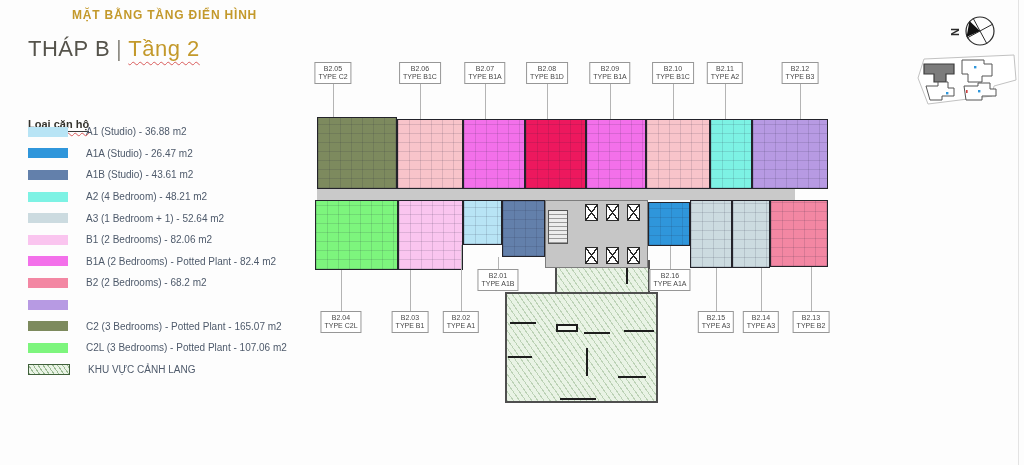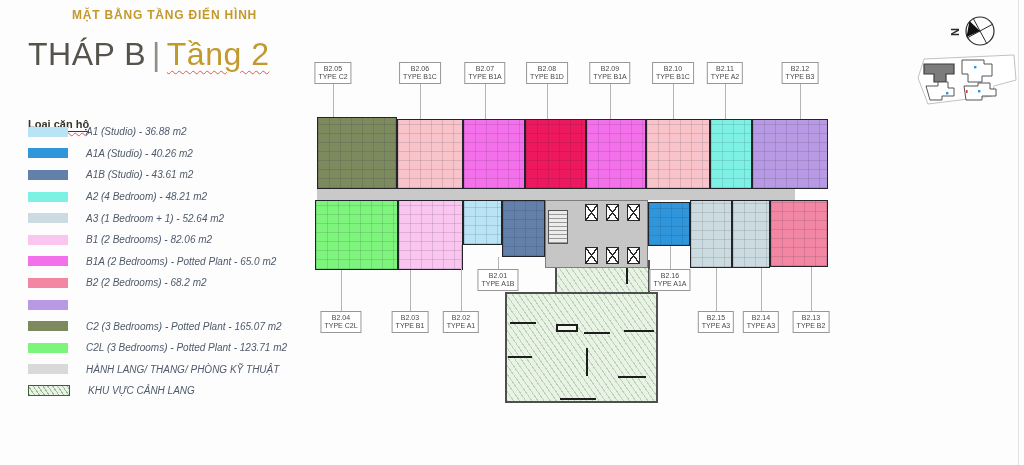--- a/index.html
+++ b/index.html
@@ -1,35 +1,35 @@
 <!DOCTYPE html>
 <html><head>
 <meta charset="utf-8">
 <style>
   html,body{margin:0;padding:0;background:#ffffff;}
   .stage{position:relative;width:1024px;height:465px;background:#fdfdfd;overflow:hidden;
          font-family:"Liberation Sans", sans-serif;}
   
   .eyebrow{position:absolute;left:28px;top:8px;font-size:12px;font-weight:bold;
            letter-spacing:.8px;color:#c3992b;padding-left:44px;}
-  .main-title{position:absolute;left:28px;top:36px;font-size:32px;font-weight:500;color:#55534b;
+  .main-title{position:absolute;left:28px;top:36px;font-size:22px;font-weight:500;color:#55534b;
               letter-spacing:.5px;}
   .main-title .divider{color:#8f8d85;font-weight:300;padding:0 6px;}
   .main-title .floor{color:#c3992b;text-decoration:underline wavy #d95b5b 1px;
                      text-underline-offset:5px;cursor:pointer;}
   
   .legend-heading{position:absolute;left:28px;top:92px;font-size:11px;font-weight:bold;color:#35342e;
                   border-bottom:1.5px solid #3a3a3a;padding-bottom:1px;
                   text-decoration:underline wavy #d95b5b 1px;text-underline-offset:4px;margin-top:26px;}
   .legend-list{position:absolute;left:28px;top:121px;}
   .legend-row{display:flex;align-items:center;height:21.6px;}
   .swatch{width:40px;height:10px;flex:0 0 40px;}
   .swatch.hatch{background-image:repeating-linear-gradient(55deg, rgba(90,140,80,.55) 0 1px, transparent 1px 4px);
                 border:1px solid #3f5f3a;height:9px;}
-  .legend-label{margin-left:18px;font-size:10px;color:#4e5a6b;white-space:nowrap;font-style:italic;}
+  .legend-label{margin-left:18px;font-size:10px;color:#4e5a6b;white-space:nowrap;}
   
   .plan{position:absolute;left:0;top:0;width:1024px;height:465px;}
   .unit{position:absolute;box-sizing:border-box;border:1.6px solid #23232a;
         background-image:
           repeating-linear-gradient(90deg, rgba(30,30,55,.13) 0 1px, transparent 1px 11px),
           repeating-linear-gradient(0deg, rgba(30,30,55,.13) 0 1px, transparent 1px 9px);}
   .corridor{position:absolute;background:#c9c9c9;}
   .core{position:absolute;background:#c6c6c6;border:1px solid #7d7d7d;box-sizing:border-box;}
   .lift{position:absolute;width:13px;height:17px;background:#fff;border:1.5px solid #2a2a2a;box-sizing:border-box;
         background-image:
@@ -60,60 +60,56 @@
   </div>
 
   <div class="legend-heading">Loại căn hộ</div>
   <div class="legend-list">
       <div class="legend-row">
         <div class="swatch" style="background: rgb(184, 228, 245);"></div>
         <div class="legend-label">A1 (Studio) - 36.88 m2</div>
       </div>
       <div class="legend-row">
         <div class="swatch" style="background: rgb(47, 150, 219);"></div>
-        <div class="legend-label">A1A (Studio) - 40.26 m2</div>
+        <div class="legend-label">A1A (Studio) - 26.47 m2</div>
       </div>
       <div class="legend-row">
         <div class="swatch" style="background: rgb(99, 128, 171);"></div>
         <div class="legend-label">A1B (Studio) - 43.61 m2</div>
       </div>
       <div class="legend-row">
         <div class="swatch" style="background: rgb(125, 242, 228);"></div>
         <div class="legend-label">A2 (4 Bedroom) - 48.21 m2</div>
       </div>
       <div class="legend-row">
         <div class="swatch" style="background: rgb(204, 219, 224);"></div>
         <div class="legend-label">A3 (1 Bedroom + 1) - 52.64 m2</div>
       </div>
       <div class="legend-row">
         <div class="swatch" style="background: rgb(250, 197, 239);"></div>
         <div class="legend-label">B1 (2 Bedrooms) - 82.06 m2</div>
       </div>
       <div class="legend-row">
         <div class="swatch" style="background: rgb(243, 112, 234);"></div>
-        <div class="legend-label">B1A (2 Bedrooms) - Potted Plant - 65.0 m2</div>
+        <div class="legend-label">B1A (2 Bedrooms) - Potted Plant - 82.4 m2</div>
       </div>
       <div class="legend-row">
         <div class="swatch" style="background: rgb(243, 135, 163);"></div>
         <div class="legend-label">B2 (2 Bedrooms) - 68.2 m2</div>
       </div>
       <div class="legend-row">
         <div class="swatch" style="background: rgb(183, 154, 227);"></div>
       </div>
       <div class="legend-row">
         <div class="swatch" style="background: rgb(125, 138, 94);"></div>
         <div class="legend-label">C2 (3 Bedrooms) - Potted Plant - 165.07 m2</div>
       </div>
       <div class="legend-row">
         <div class="swatch" style="background: rgb(125, 245, 125);"></div>
-        <div class="legend-label">C2L (3 Bedrooms) - Potted Plant - 123.71 m2</div>
-      </div>
-      <div class="legend-row">
-        <div class="swatch" style="background: rgb(217, 217, 217);"></div>
-        <div class="legend-label">HÀNH LANG/ THANG/ PHÒNG KỸ THUẬT</div>
+        <div class="legend-label">C2L (3 Bedrooms) - Potted Plant - 107.06 m2</div>
       </div>
       <div class="legend-row">
         <div class="swatch hatch" style="background-color: rgb(233, 243, 229);"></div>
         <div class="legend-label">KHU VỰC CẢNH LANG</div>
       </div>
     </div>
 
   <div class="plan" id="plan">
       <div class="corridor" style="left: 317px; top: 189px; width: 478px; height: 11px;"></div>
       <div class="landscape" style="left: 555px; top: 260px; width: 95px; height: 34px;"></div>

